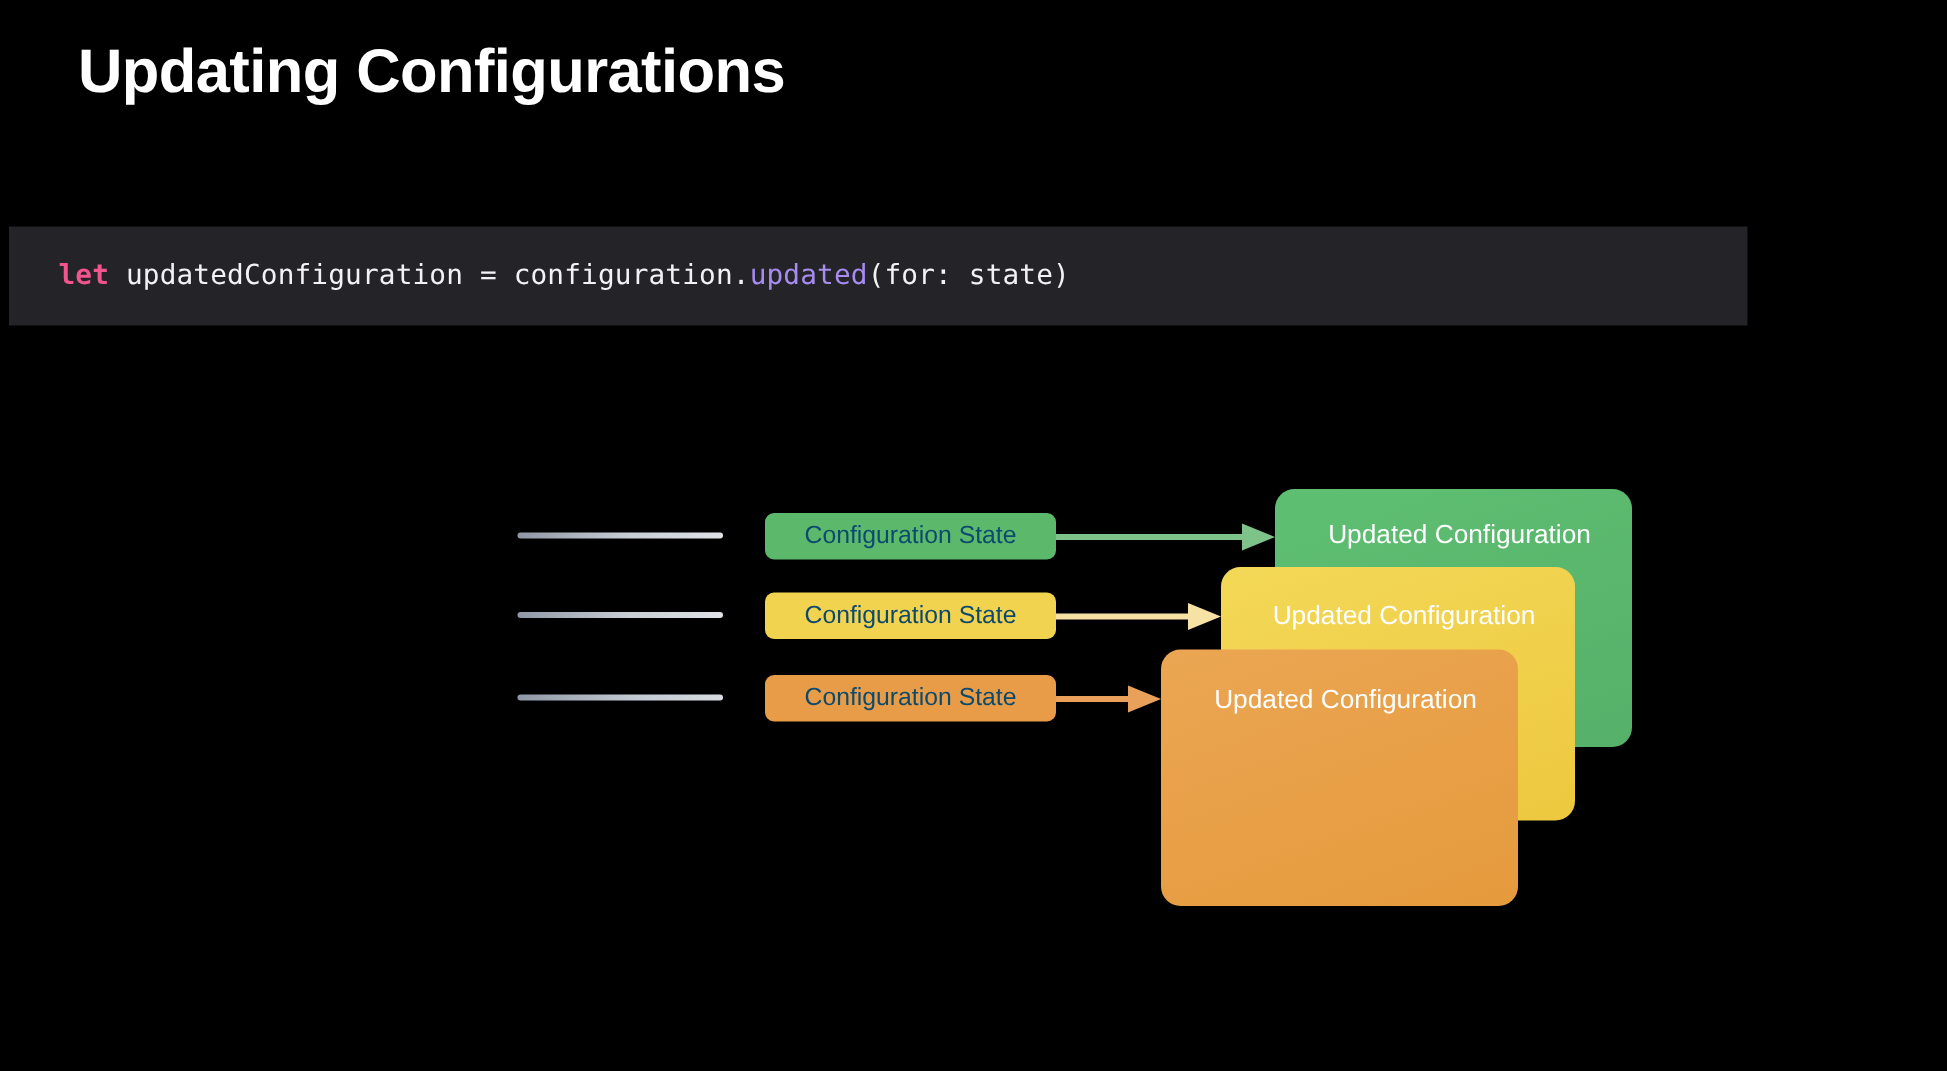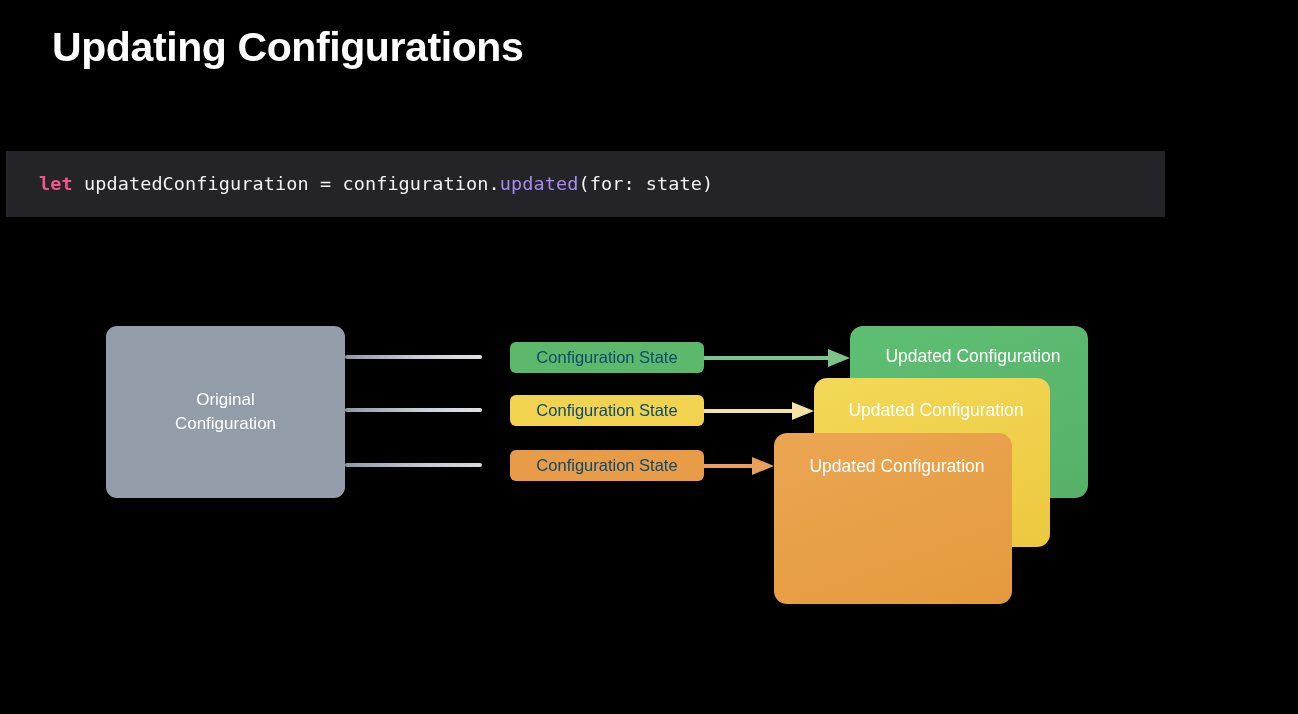--- a/index.html
+++ b/index.html
@@ -206,26 +206,20 @@
   <div id="code-block">
     <div id="code-line"><span class="tok-kw">let</span><span class="tok-plain"> updatedConfiguration = configuration.</span><span class="tok-meth">updated</span><span class="tok-plain">(for: state)</span></div>
   </div>
 
   <div id="diagram">
 
     <div class="connector" id="connector-1"></div>
     <div class="connector" id="connector-2"></div>
     <div class="connector" id="connector-3"></div>
 
-    <div class="node" id="source-box">
-      <div>
-        <span>Original</span><br>
-        <span>Configuration</span>
-      </div>
-    </div>
 
     <div class="pill" id="pill-green">
       <span>Configuration State</span>
     </div>
     <div class="pill" id="pill-yellow">
       <span>Configuration State</span>
     </div>
     <div class="pill" id="pill-orange">
       <span>Configuration State</span>
     </div>

